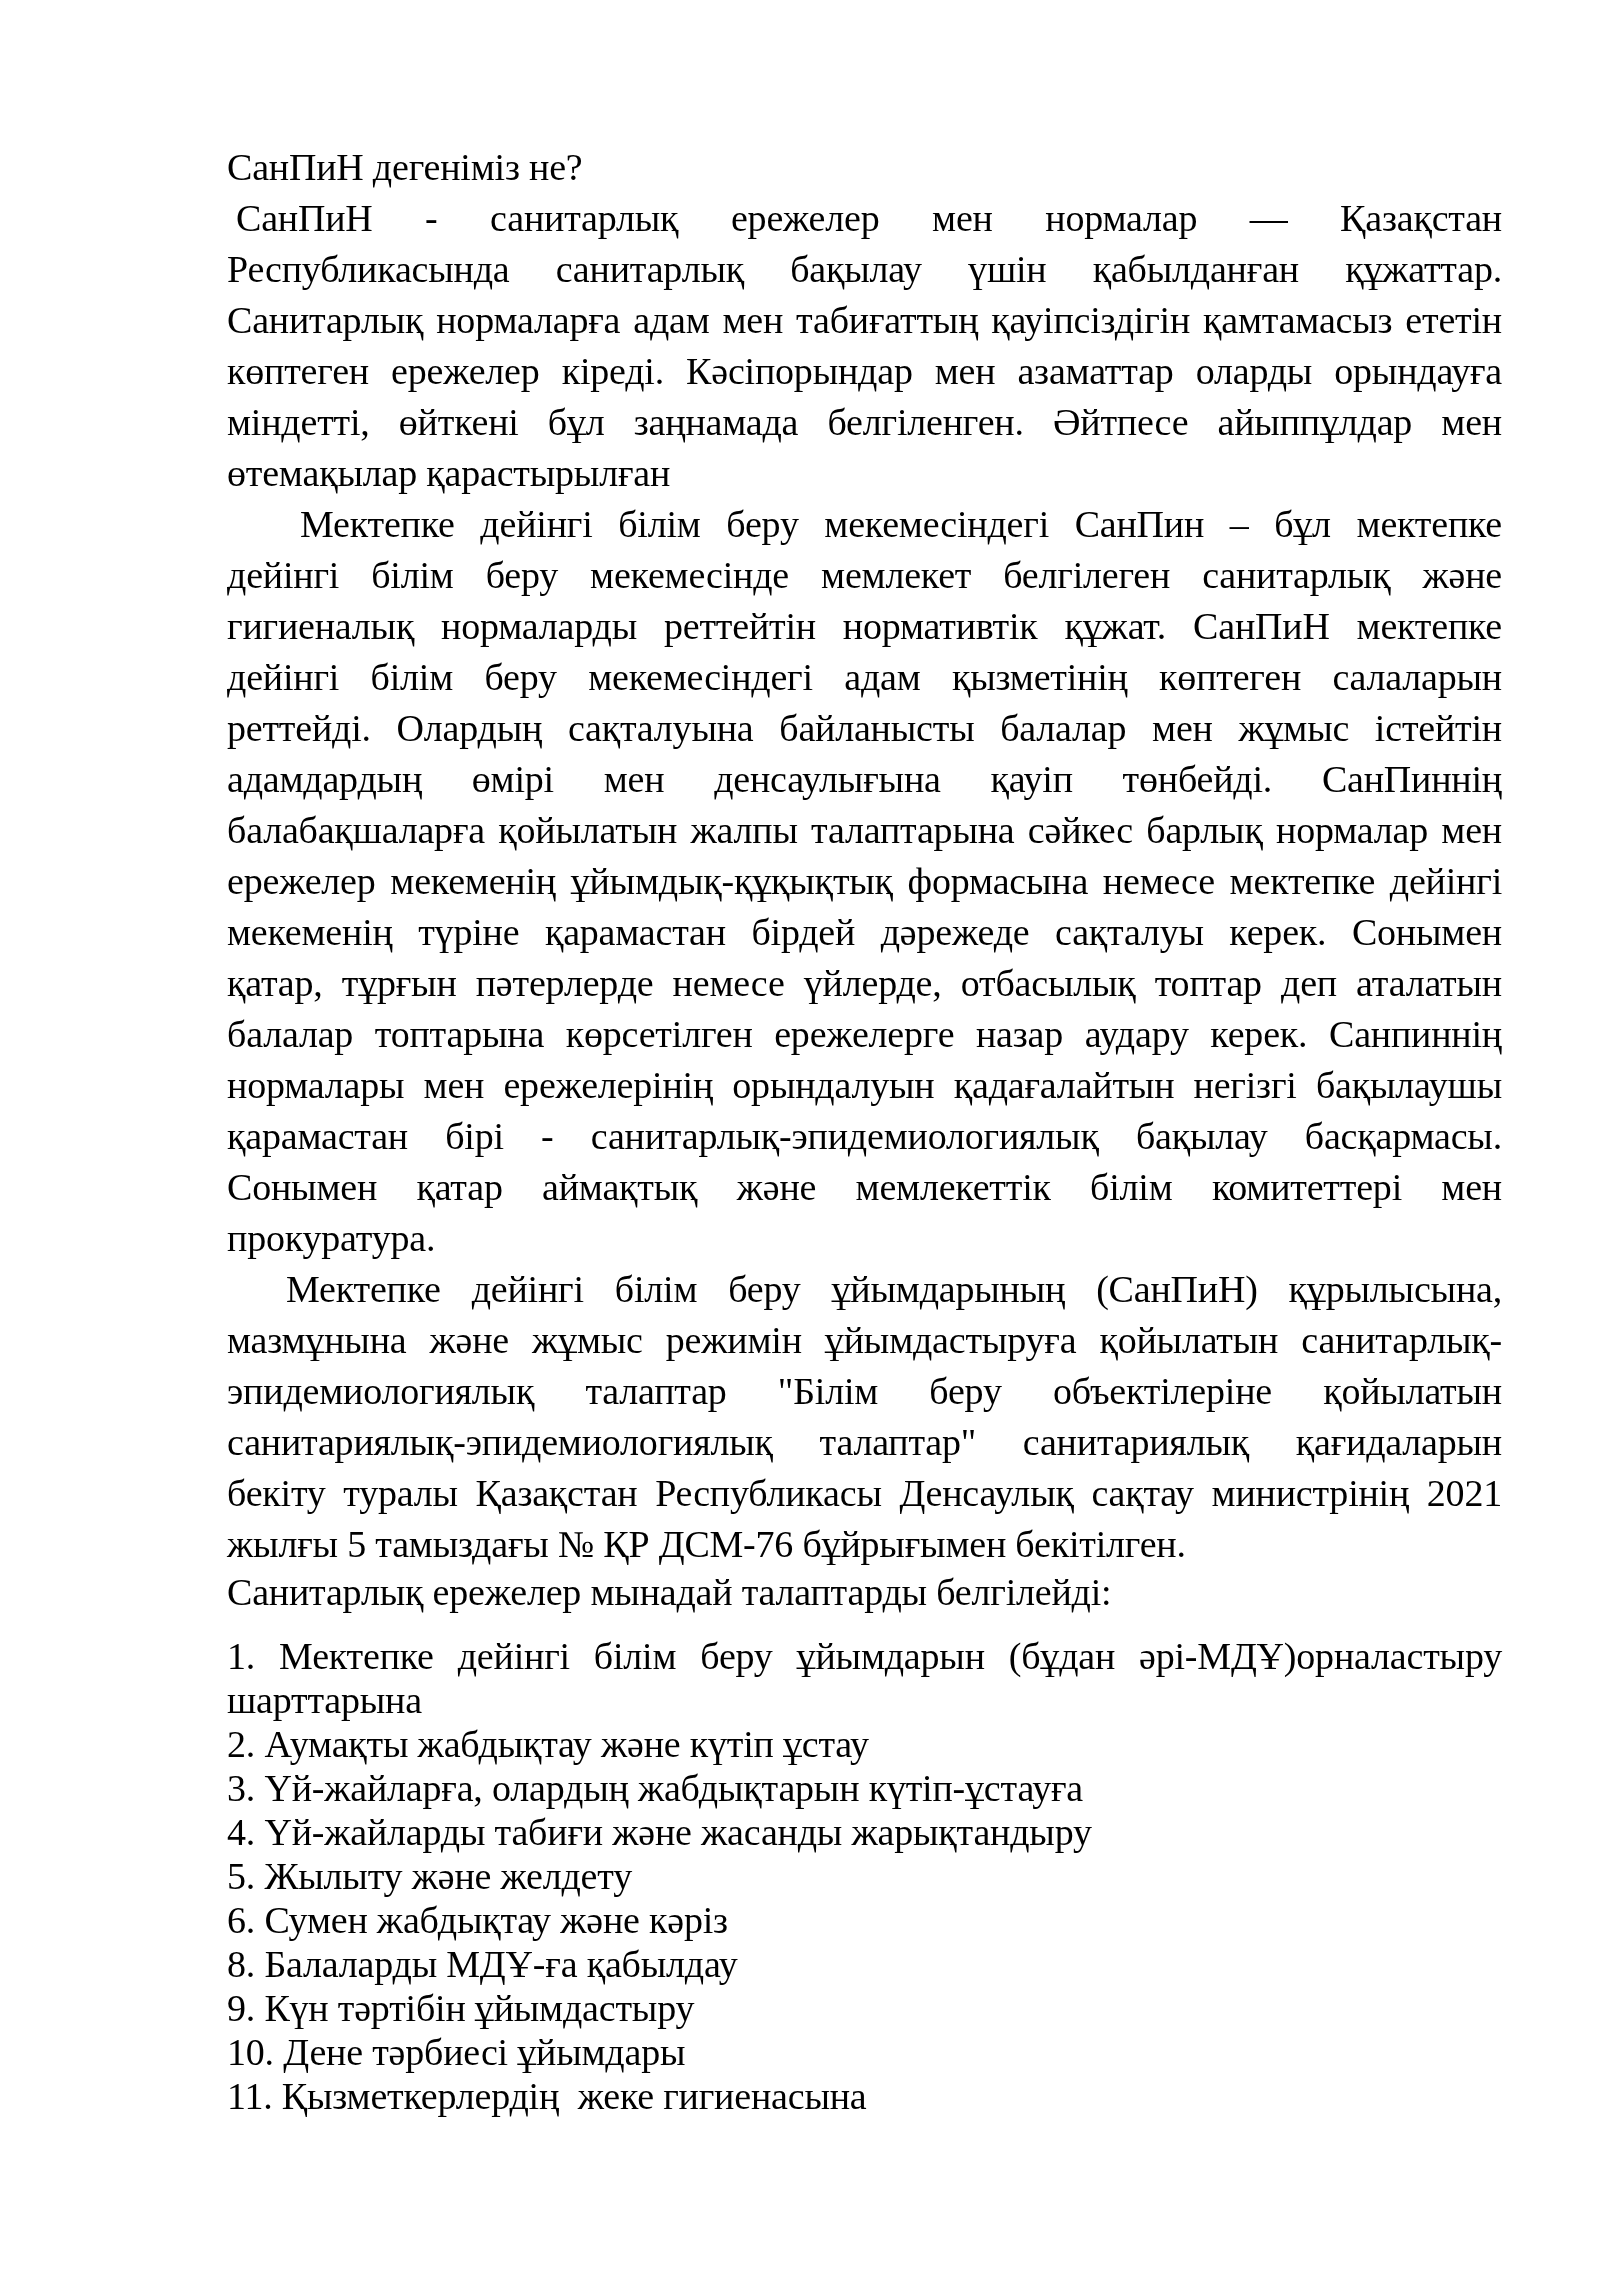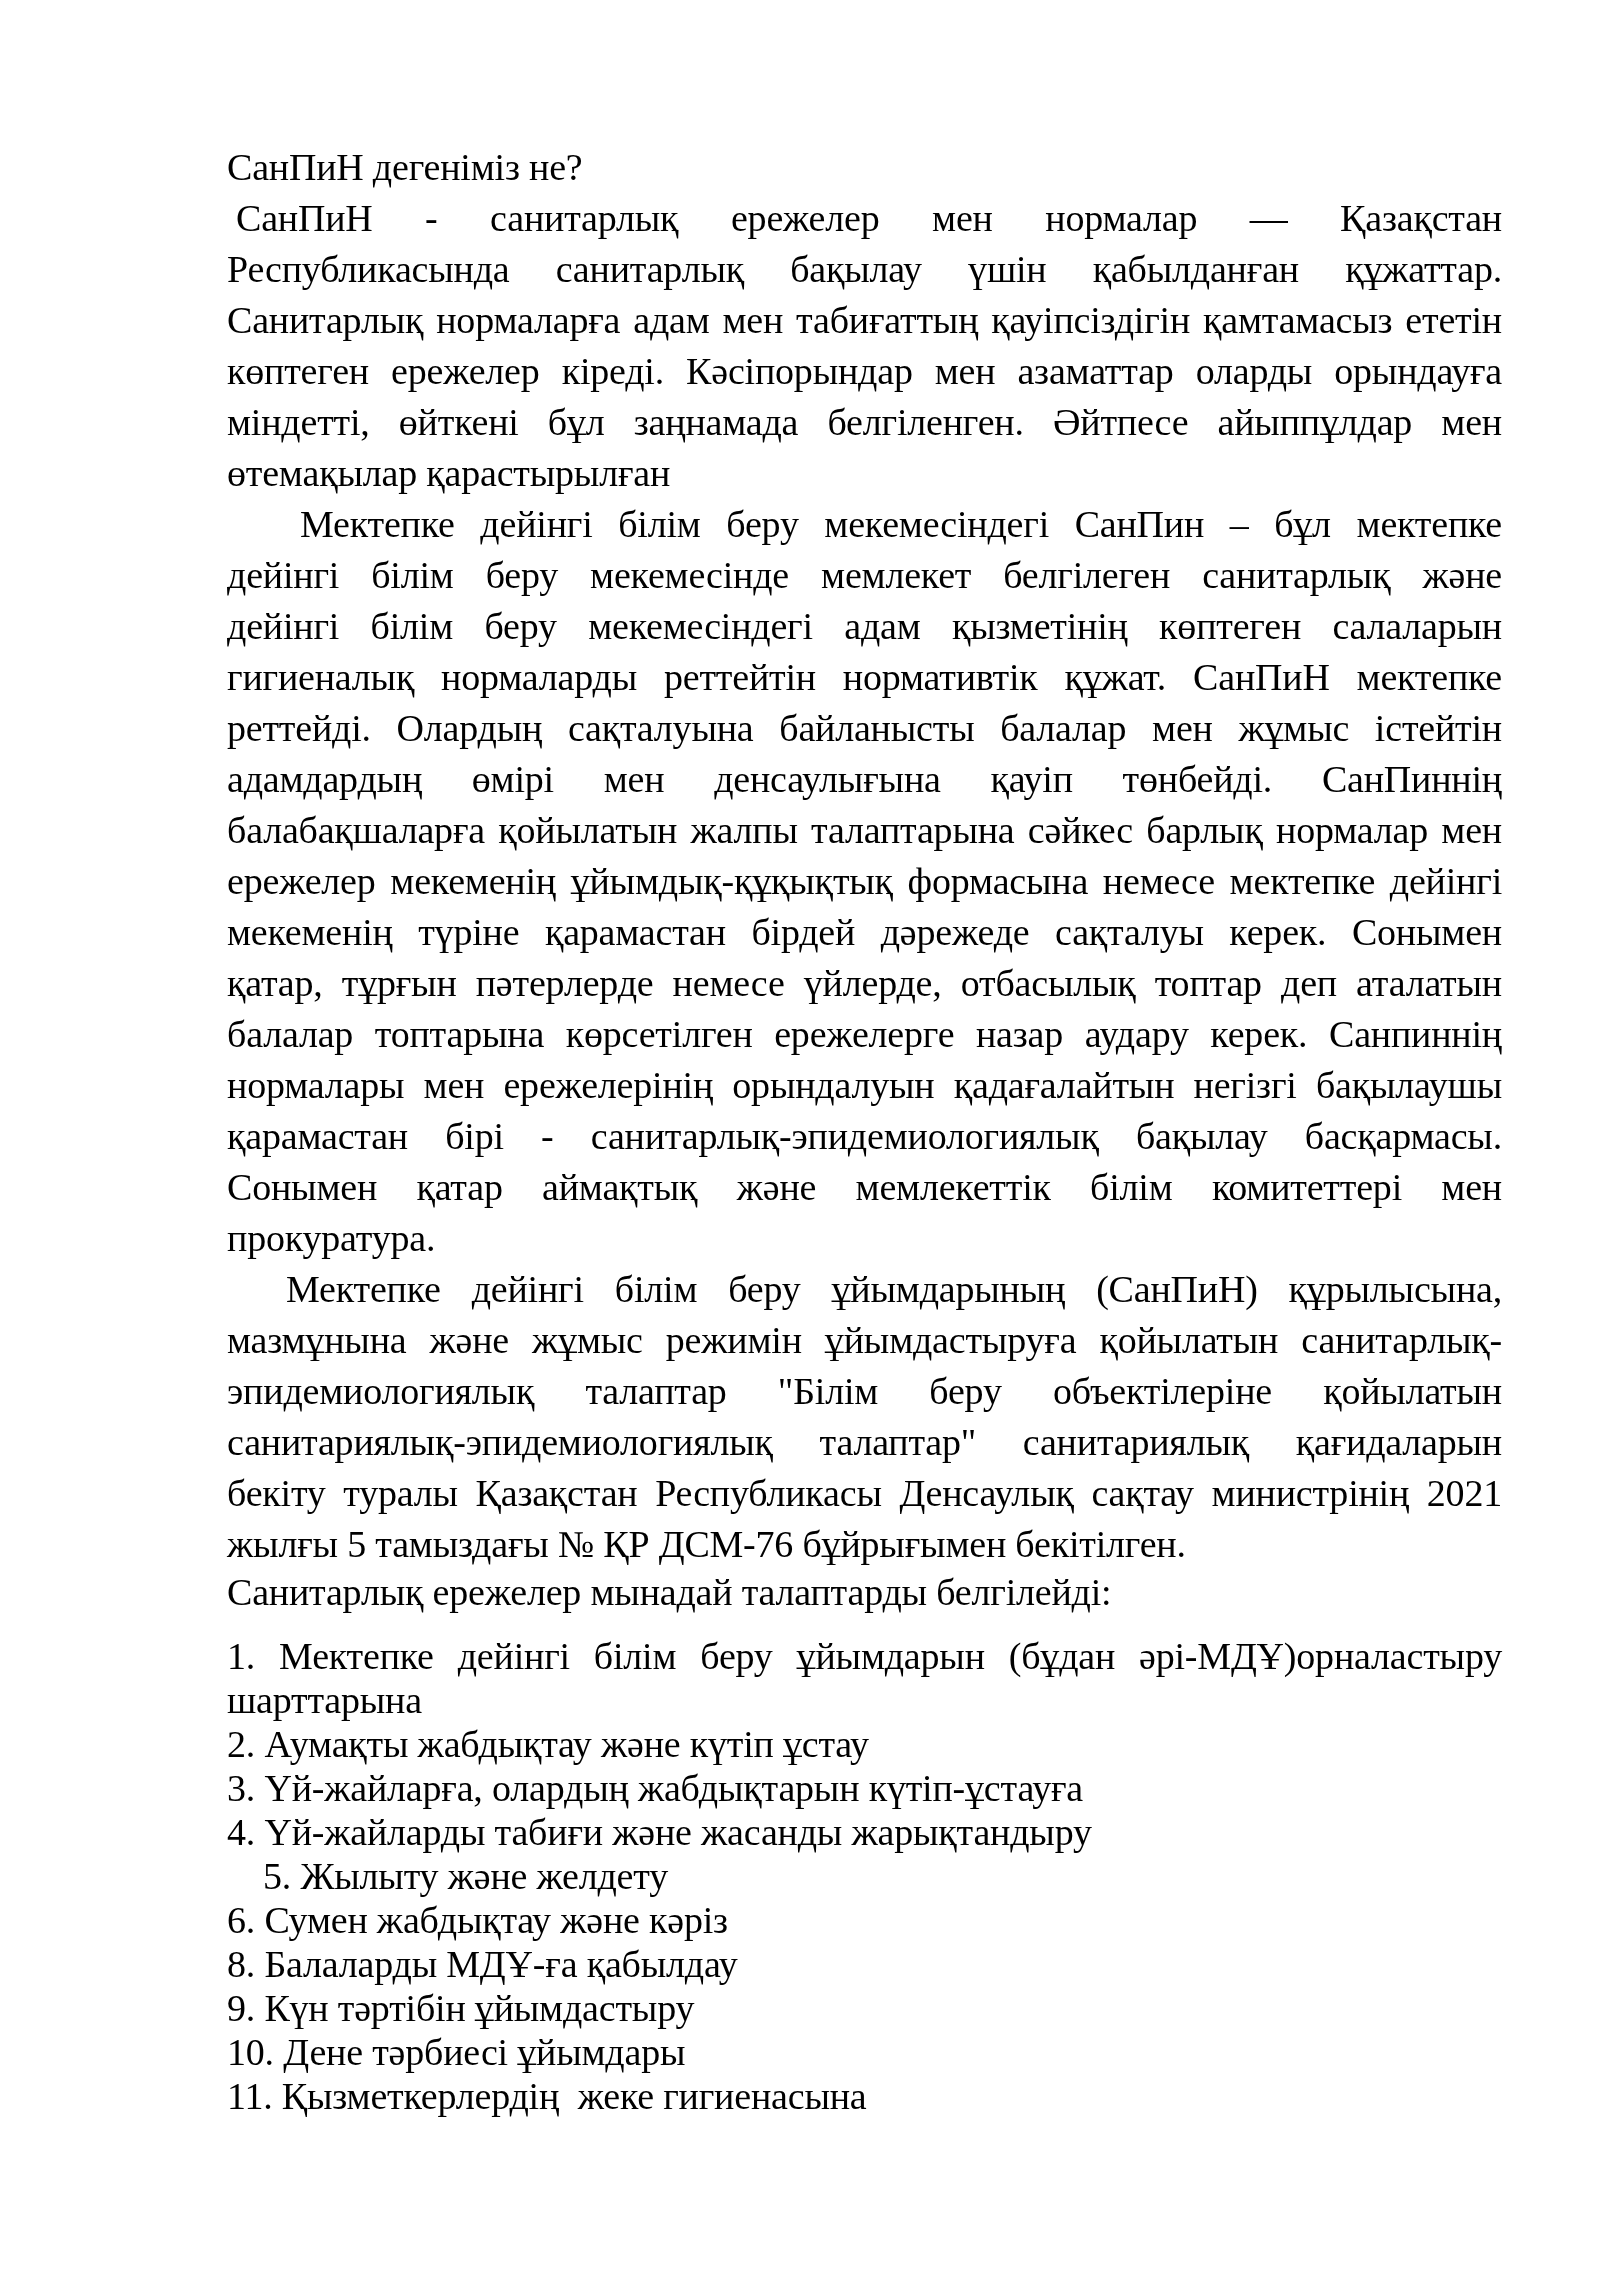--- a/index.html
+++ b/index.html
@@ -37,22 +37,22 @@
   <div>
       <div class="line" style="line-height: 51px;">СанПиН дегеніміз не?</div>
       <div class="line j" style="line-height: 51px; padding-left: 9px;">СанПиН - санитарлық ережелер мен нормалар — Қазақстан</div>
       <div class="line j" style="line-height: 51px;">Республикасында санитарлық бақылау үшін қабылданған құжаттар.</div>
       <div class="line j" style="line-height: 51px;">Санитарлық нормаларға адам мен табиғаттың қауіпсіздігін қамтамасыз ететін</div>
       <div class="line j" style="line-height: 51px;">көптеген ережелер кіреді. Кәсіпорындар мен азаматтар оларды орындауға</div>
       <div class="line j" style="line-height: 51px;">міндетті, өйткені бұл заңнамада белгіленген. Әйтпесе айыппұлдар мен</div>
       <div class="line" style="line-height: 51px;">өтемақылар қарастырылған</div>
       <div class="line j" style="line-height: 51px; padding-left: 73px;">Мектепке дейінгі білім беру мекемесіндегі СанПин – бұл мектепке</div>
       <div class="line j" style="line-height: 51px;">дейінгі білім беру мекемесінде мемлекет белгілеген санитарлық және</div>
+      <div class="line j" style="line-height: 51px;">гигиеналық нормаларды реттейтін нормативтік құжат. СанПиН мектепке</div>
       <div class="line j" style="line-height: 51px;">дейінгі білім беру мекемесіндегі адам қызметінің көптеген салаларын</div>
-      <div class="line j" style="line-height: 51px;">гигиеналық нормаларды реттейтін нормативтік құжат. СанПиН мектепке</div>
       <div class="line j" style="line-height: 51px;">реттейді. Олардың сақталуына байланысты балалар мен жұмыс істейтін</div>
       <div class="line j" style="line-height: 51px;">адамдардың өмірі мен денсаулығына қауіп төнбейді. СанПиннің</div>
       <div class="line j" style="line-height: 51px;">балабақшаларға қойылатын жалпы талаптарына сәйкес барлық нормалар мен</div>
       <div class="line j" style="line-height: 51px;">ережелер мекеменің ұйымдық-құқықтық формасына немесе мектепке дейінгі</div>
       <div class="line j" style="line-height: 51px;">мекеменің түріне қарамастан бірдей дәрежеде сақталуы керек. Сонымен</div>
       <div class="line j" style="line-height: 51px;">қатар, тұрғын пәтерлерде немесе үйлерде, отбасылық топтар деп аталатын</div>
       <div class="line j" style="line-height: 51px;">балалар топтарына көрсетілген ережелерге назар аудару керек. Санпиннің</div>
       <div class="line j" style="line-height: 51px;">нормалары мен ережелерінің орындалуын қадағалайтын негізгі бақылаушы</div>
       <div class="line j" style="line-height: 51px;">қарамастан бірі - санитарлық-эпидемиологиялық бақылау басқармасы.</div>
       <div class="line j" style="line-height: 51px;">Сонымен қатар аймақтық және мемлекеттік білім комитеттері мен</div>
@@ -62,21 +62,21 @@
       <div class="line j" style="line-height: 51px;">эпидемиологиялық талаптар "Білім беру объектілеріне қойылатын</div>
       <div class="line j" style="line-height: 51px;">санитариялық-эпидемиологиялық талаптар" санитариялық қағидаларын</div>
       <div class="line j" style="line-height: 51px;">бекіту туралы Қазақстан Республикасы Денсаулық сақтау министрінің 2021</div>
       <div class="line" style="line-height: 51px;">жылғы 5 тамыздағы № ҚР ДСМ-76 бұйрығымен бекітілген.</div>
       <div class="line" style="line-height: 44px;">Санитарлық ережелер мынадай талаптарды белгілейді:</div>
       <div class="line j" style="line-height: 44px; margin-top: 20px;">1. Мектепке дейінгі білім беру ұйымдарын (бұдан әрі-МДҰ)орналастыру</div>
       <div class="line" style="line-height: 44px;">шарттарына</div>
       <div class="line" style="line-height: 44px;">2. Аумақты жабдықтау және күтіп ұстау</div>
       <div class="line" style="line-height: 44px;">3. Үй-жайларға, олардың жабдықтарын күтіп-ұстауға</div>
       <div class="line" style="line-height: 44px;">4. Үй-жайларды табиғи және жасанды жарықтандыру</div>
-      <div class="line" style="line-height: 44px; margin-left: 36px;">5. Жылыту және желдету</div>
+      <div class="line" style="line-height: 44px;">5. Жылыту және желдету</div>
       <div class="line" style="line-height: 44px;">6. Сумен жабдықтау және кәріз</div>
       <div class="line" style="line-height: 44px;">8. Балаларды МДҰ-ға қабылдау</div>
       <div class="line" style="line-height: 44px;">9. Күн тәртібін ұйымдастыру</div>
       <div class="line" style="line-height: 44px;">10. Дене тәрбиесі ұйымдары</div>
       <div class="line" style="line-height: 44px;">11. Қызметкерлердің&nbsp; жеке гигиенасына</div>
     </div>
 </div>
 
 
 </body></html>

